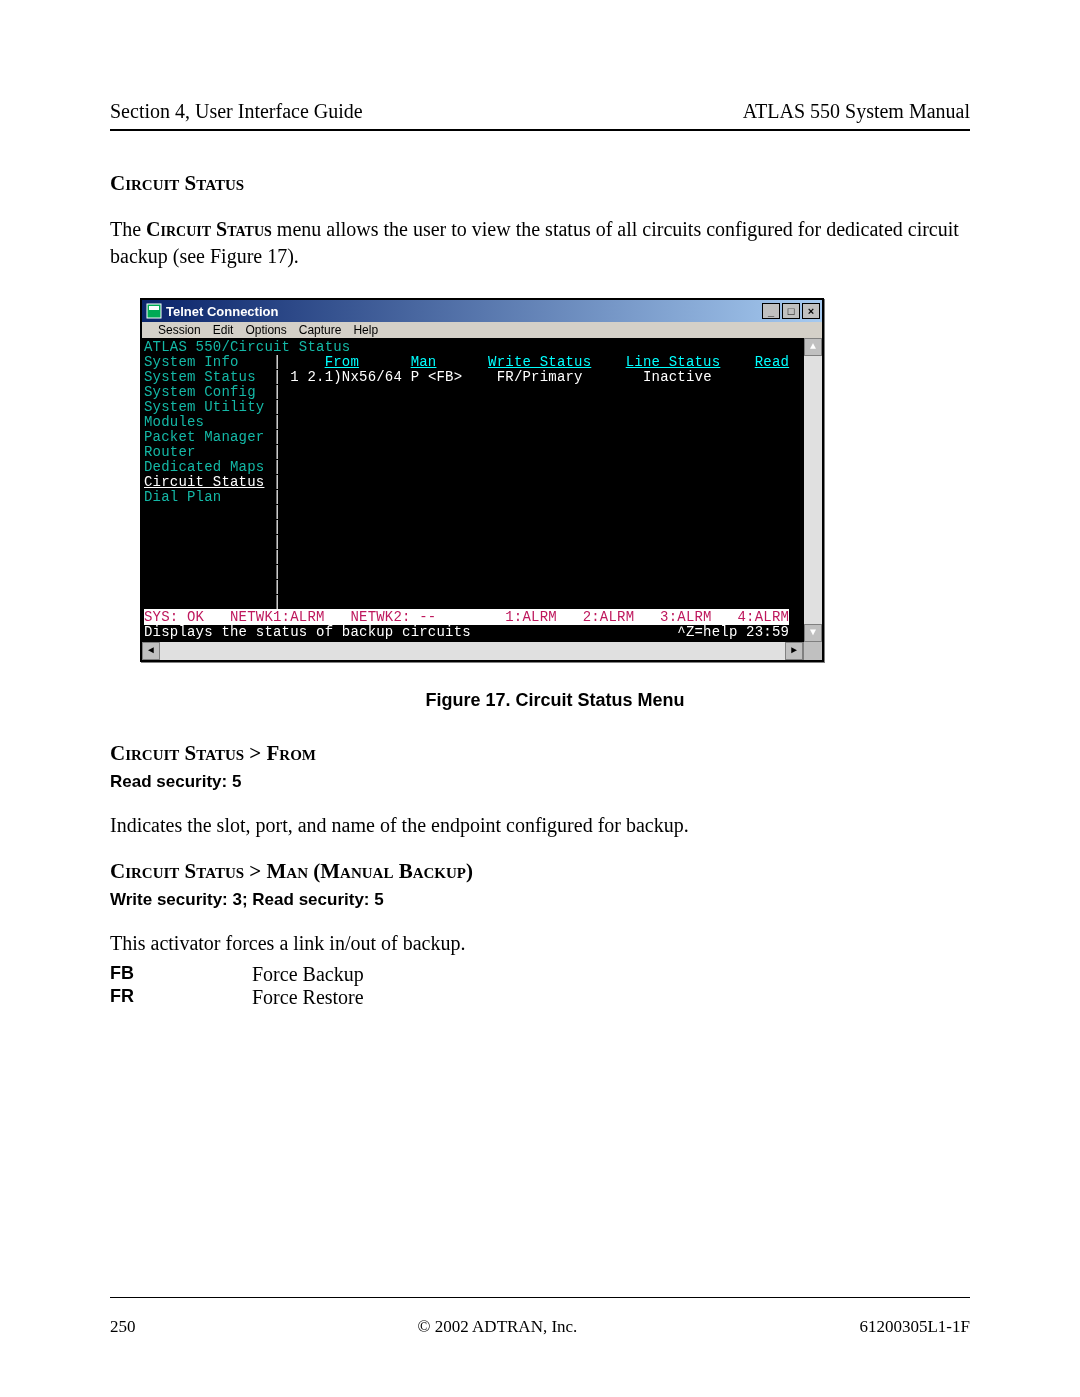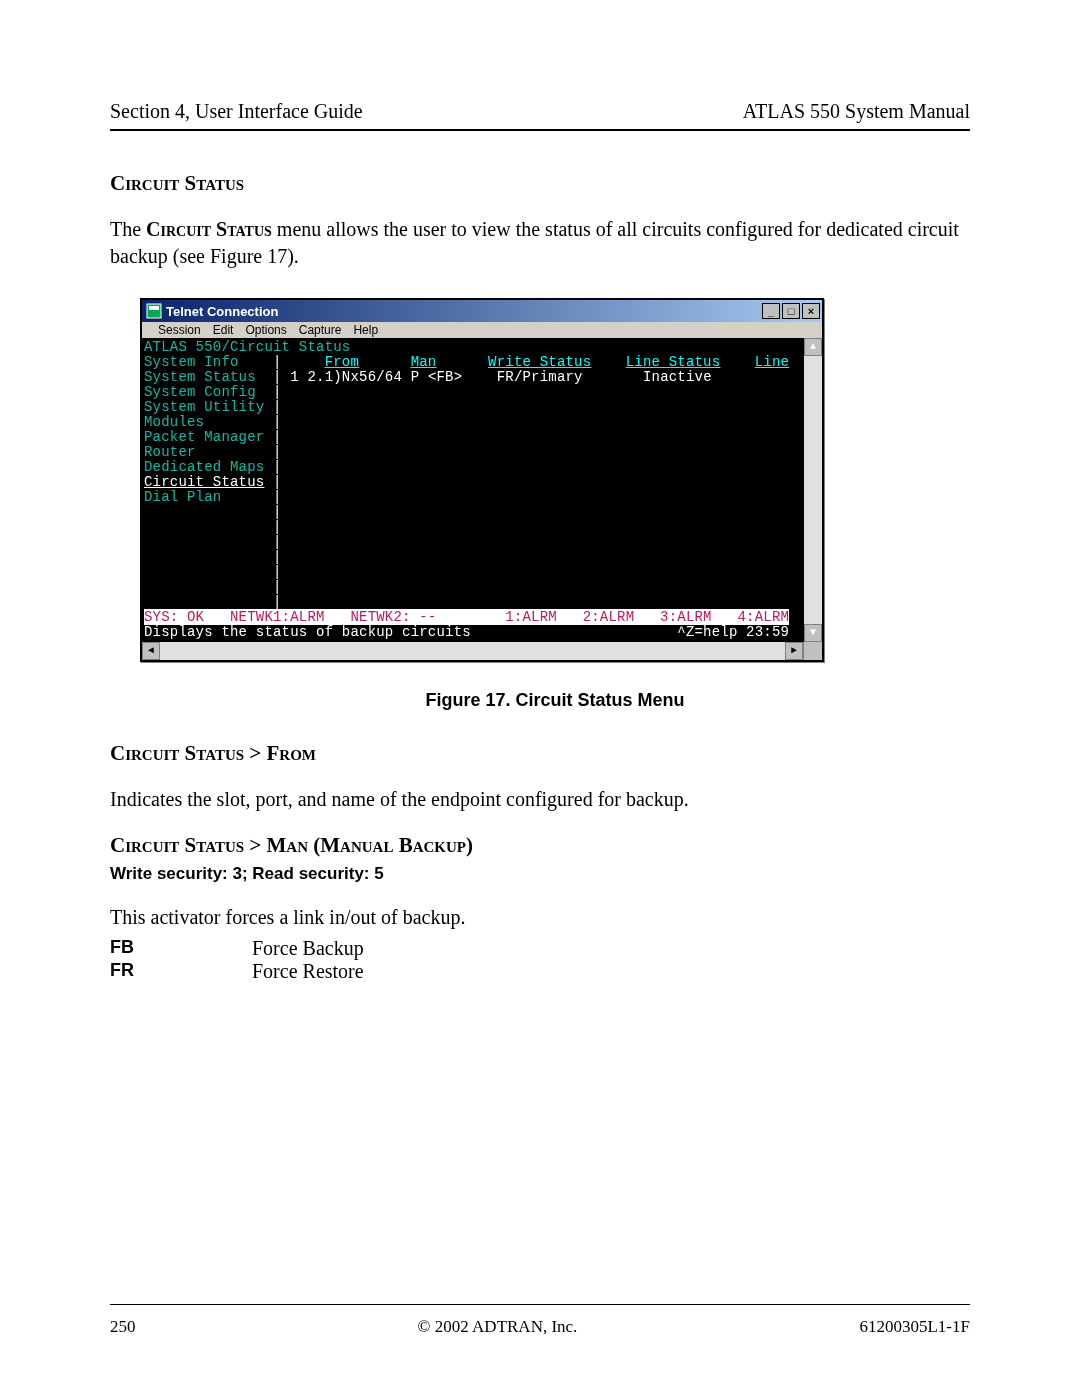--- a/index.html
+++ b/index.html
@@ -138,21 +138,21 @@
   .term-hdr { color:#00ffff; text-decoration: underline; }
   .term-sel { color:#ffffff; text-decoration: underline; }
   .term-inv { background:#fff; color:#be185d; }
 
   .page-footer {
     position: absolute;
     left: 110px; right:110px; bottom: 60px;
     border-top: 1px solid #000;
     display:flex; justify-content:space-between;
     font-size: 17px;
-    padding-top: 12px;
+    padding-top: 19px;
   }
 </style>
 </head>
 <body>
 
 <div class="page">
 
   <div class="page-header">
     <span>Section 4, User Interface Guide</span>
     <span>ATLAS 550 System Manual</span>
@@ -184,21 +184,21 @@
       <div class="menubar">
         <span>Session</span>
         <span>Edit</span>
         <span>Options</span>
         <span>Capture</span>
         <span>Help</span>
       </div>
 
       <div class="terminal-wrap">
         <div class="terminal"><span class="term-cy">ATLAS 550/Circuit Status</span>
-<span class="term-cy">System Info</span>    |     <span class="term-hdr">From</span>      <span class="term-hdr">Man</span>      <span class="term-hdr">Write Status</span>    <span class="term-hdr">Line Status</span>    <span class="term-hdr">Line</span>
+<span class="term-cy">System Info</span>    |     <span class="term-hdr">From</span>      <span class="term-hdr">Man</span>      <span class="term-hdr">Write Status</span>    <span class="term-hdr">Line Status</span>    <span class="term-hdr">Read</span>
 <span class="term-cy">System Status</span>  | <span class="term-wt">1</span> <span class="term-wt">2.1)Nx56/64 P</span> <span class="term-wt">&lt;FB&gt;</span>    <span class="term-wt">FR/Primary</span>       <span class="term-wt">Inactive</span>
 <span class="term-cy">System Config</span>  |
 <span class="term-cy">System Utility</span> |
 <span class="term-cy">Modules</span>        |
 <span class="term-cy">Packet Manager</span> |
 <span class="term-cy">Router</span>         |
 <span class="term-cy">Dedicated Maps</span> |
 <span class="term-sel">Circuit Status</span> |
 <span class="term-cy">Dial Plan</span>      |
                |
@@ -221,20 +221,21 @@
         <div class="hstrack"></div>
         <div class="hsbtn">►</div>
         <div class="grip"></div>
       </div>
     </div>
 
     <div class="fig-caption">Figure 17.  Circuit Status Menu</div>
   </div>
 
   <div class="section-heading">Circuit Status &gt; From</div>
+  <div class="security-line">Read security: 5</div>
   <p class="body-text">Indicates the slot, port, and name of the endpoint configured for backup.</p>
 
   <div style="height:14px"></div>
 
   <div class="section-heading">Circuit Status &gt; Man (Manual Backup)</div>
   <div class="security-line">Write security: 3; Read security: 5</div>
   <p class="body-text">This activator forces a link in/out of backup.</p>
 
   <div class="def-row">
     <span class="def-term">FB</span>

